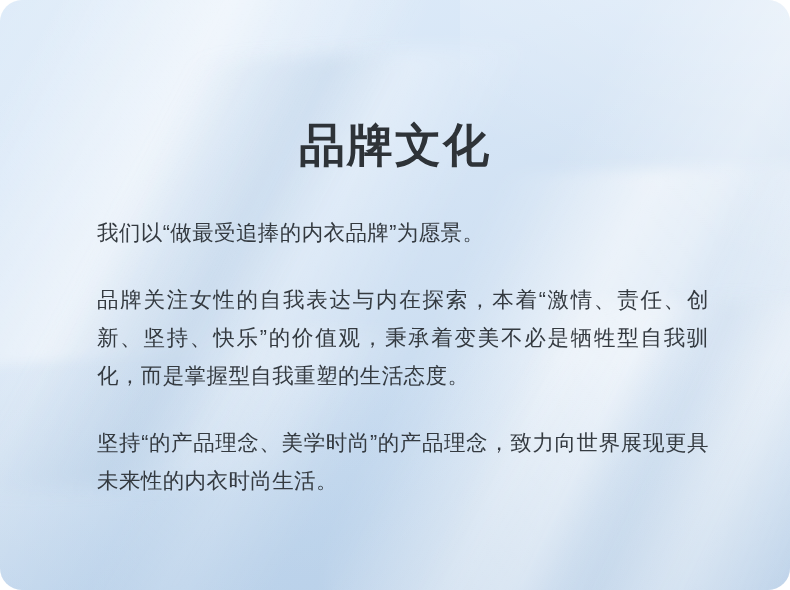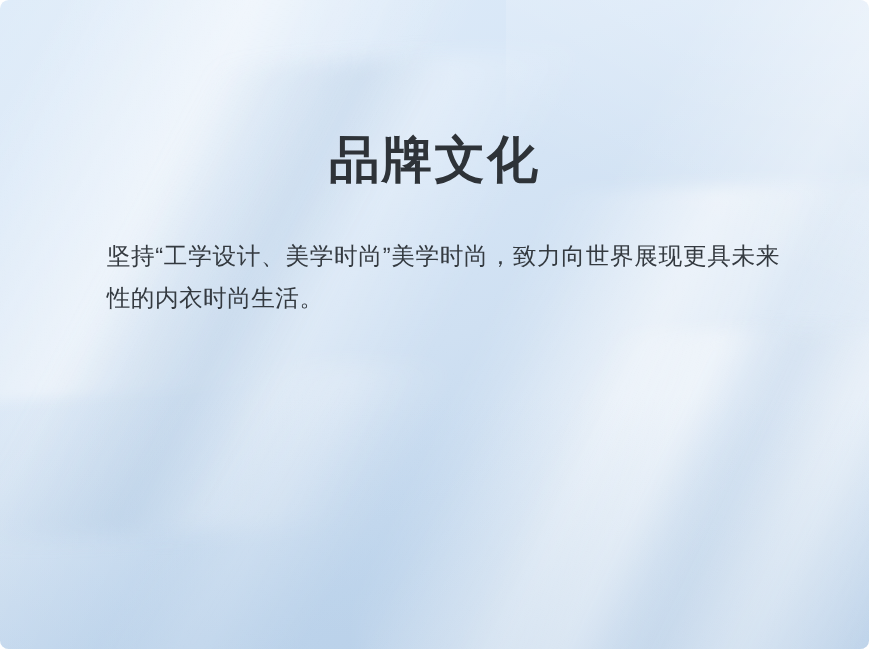--- a/index.html
+++ b/index.html
@@ -13,21 +13,21 @@
     overflow: hidden;
     font-family: "Liberation Sans", "DejaVu Sans", sans-serif;
   }
 
   
   #brand-culture-card {
     position: relative;
     width: 790px;
     height: 590px;
     box-sizing: border-box;
-    border-radius: 8px;
+    border-radius: 22px;
     overflow: hidden;
     background:
       linear-gradient(118deg,
         rgba(255,255,255,0.00) 0%,
         rgba(255,255,255,0.30) 22%,
         rgba(255,255,255,0.00) 40%,
         rgba(255,255,255,0.00) 58%,
         rgba(255,255,255,0.34) 74%,
         rgba(255,255,255,0.00) 92%),
       linear-gradient(160deg,
@@ -179,18 +179,20 @@
   <div class="fold fold-d"></div>
   <div class="fold fold-e"></div>
   <div class="sheen-top-right"></div>
   <div class="vignette-bottom"></div>
 
   <div class="content">
 
     <h1 id="page-title">品牌文化</h1>
 
     <div class="body-copy">
-      <p class="paragraph">坚持“工学设计、美学时尚”美学时尚，致力向世界展现更具未来性的内衣时尚生活。</p>
+      <p class="paragraph">我们以“做最受追捧的内衣品牌”为愿景。</p>
+      <p class="paragraph">品牌关注女性的自我表达与内在探索，本着“激情、责任、创新、坚持、快乐”的价值观，秉承着变美不必是牺牲型自我驯化，而是掌握型自我重塑的生活态度。</p>
+      <p class="paragraph">坚持“的产品理念、美学时尚”的产品理念，致力向世界展现更具未来性的内衣时尚生活。</p>
     </div>
 
 
   </div>
 </div>
 
 </body></html>

